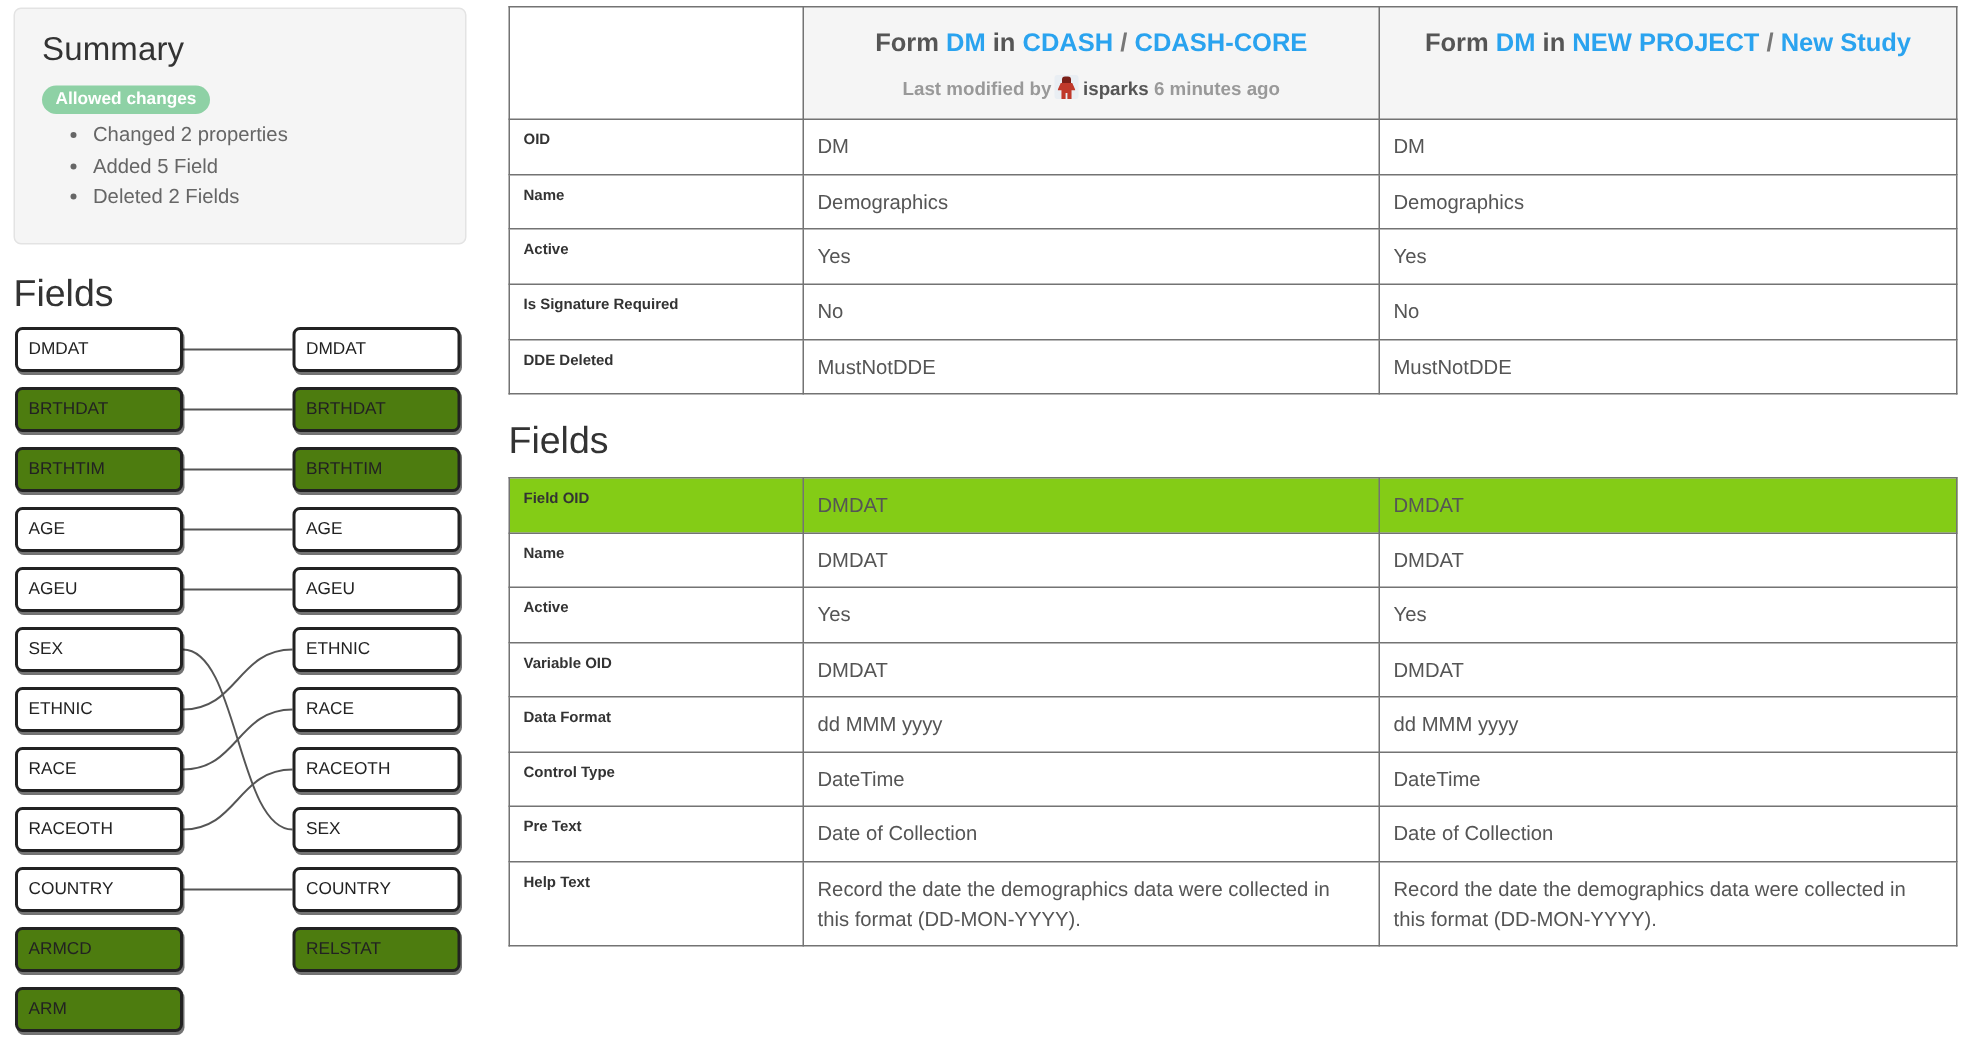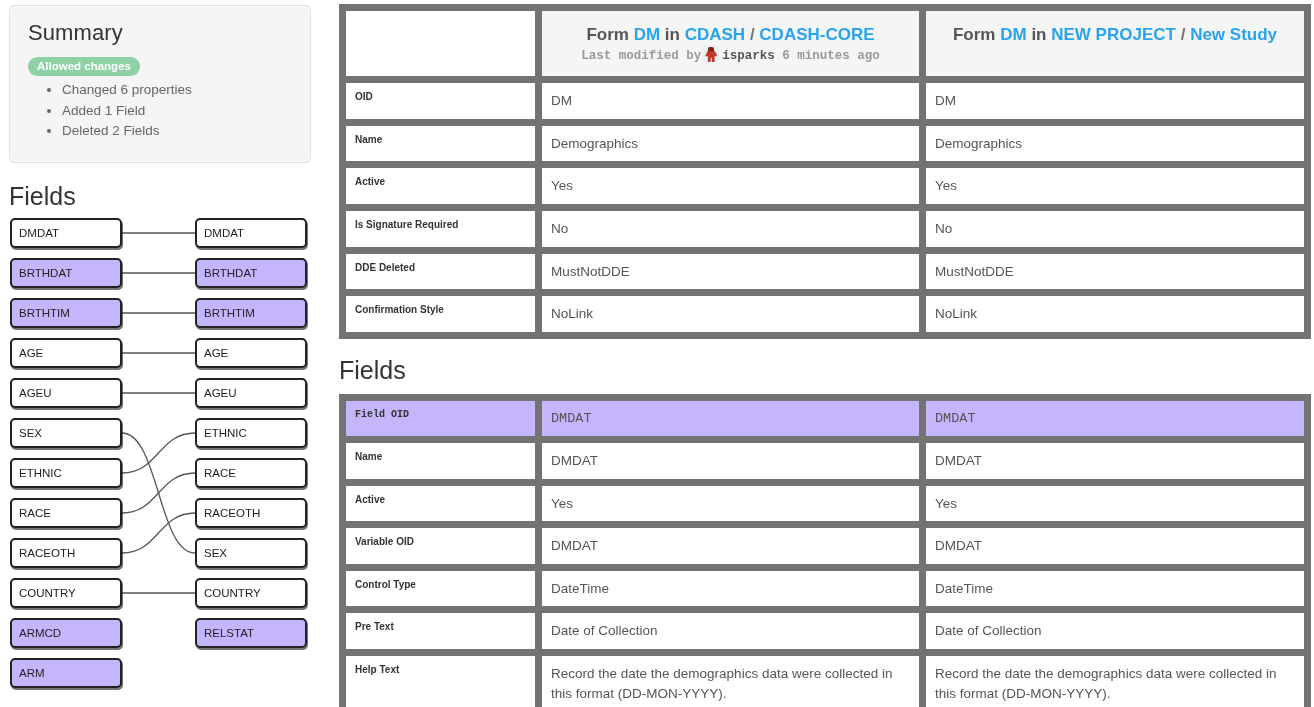--- a/index.html
+++ b/index.html
@@ -64,42 +64,42 @@
     width: 112px; height: 30px;
     border: 2px solid #222;
     border-radius: 5px;
     background: #ffffff;
     font-size: 11.5px;
     color: #222;
     display: flex; align-items: center;
     padding-left: 7px;
     box-shadow: 1px 2px 0 rgba(0,0,0,0.55);
   }
-  .fbox.green { background: #c4b5fd; }
+  .fbox.green { background: #4d7c0f; }
   .fbox.left  { left: 10px; }
   .fbox.right { left: 195px; }
 
   .fieldmap svg {
     position: absolute; left: 0; top: 0;
     width: 330px; height: 480px;
     pointer-events: none;
   }
 
   
   .main {
     position: absolute; left: 339px; top: 4px;
     width: 968px;
   }
   table.cmp {
     width: 965px;
     border-collapse: collapse;
     table-layout: fixed;
   }
   table.cmp td, table.cmp th {
-    border: 7px solid #737373;
+    border: 1px solid #737373;
     vertical-align: top;
   }
   col.c-label { width: 196px; }
   col.c-a { width: 384px; }
   col.c-b { width: 385px; }
 
   .hdr-blank { background: #ffffff; border-top: 1px solid #ddd; }
   .hdr-cell {
     background: #f5f5f5;
     text-align: center;
@@ -108,26 +108,25 @@
   .hdr-title {
     font-size: 17px;
     font-weight: bold;
     color: #555;
     line-height: 1.25;
     white-space: nowrap;
   }
   .hdr-title .lnk { color: #2aa3ef; }
   .hdr-title .sep { color: #777; font-weight: bold; }
   .hdr-sub {
-    margin-top: 1px;
+    margin-top: 11px;
     font-size: 12.5px;
     color: #999;
     line-height: 1.2;
     white-space: nowrap;
-    font-family: Liberation Mono, monospace;
   }
   .hdr-sub .user { color: #555; font-weight: bold; }
   .avatar {
     display: inline-block;
     width: 16px; height: 16px;
     vertical-align: -3px;
     margin: 0 3px 0 2px;
     border-radius: 2px;
     background: #e9eef3;
     position: relative;
@@ -150,40 +149,40 @@
     font-weight: bold;
     color: #333;
     padding: 8px 10px 8px 9px;
   }
   td.val {
     font-size: 13.5px;
     color: #555;
     padding: 8px 10px 8px 9px;
     line-height: 1.45;
   }
-  tr.shaded td { background: #c4b5fd; font-family: Liberation Mono, monospace; }
+  tr.shaded td { background: #84cc16; }
 
   .fields-heading-main {
     font-size: 25px; font-weight: 400; color: #333;
     margin: 17px 0 9px 0;
   }
 </style>
 </head>
 <body>
 
 <div class="page">
 
   <div class="left-col">
 
     <div class="summary-card">
       <div class="summary-title">Summary</div>
       <div class="badge">Allowed changes</div>
       <ul class="summary-list">
-        <li>Changed 6 properties</li>
-        <li>Added 1 Field</li>
+        <li>Changed 2 properties</li>
+        <li>Added 5 Field</li>
         <li>Deleted 2 Fields</li>
       </ul>
     </div>
 
     <div class="fields-heading-left">Fields</div>
 
     <div class="fieldmap">
       <svg id="connector-svg" viewBox="0 0 330 480">
           <path d="M 122 15 L 195 15" fill="none" stroke="#555" stroke-width="1.3"></path>
           <path d="M 122 55 L 195 55" fill="none" stroke="#555" stroke-width="1.3"></path>
@@ -280,25 +279,20 @@
           <tr>
             <td class="lbl">Is Signature Required</td>
             <td class="val">No</td>
             <td class="val">No</td>
           </tr>
           <tr>
             <td class="lbl">DDE Deleted</td>
             <td class="val">MustNotDDE</td>
             <td class="val">MustNotDDE</td>
           </tr>
-          <tr>
-            <td class="lbl">Confirmation Style</td>
-            <td class="val">NoLink</td>
-            <td class="val">NoLink</td>
-          </tr>
         </tbody>
     </table>
 
     <div class="fields-heading-main">Fields</div>
 
     <table class="cmp">
       <colgroup>
           <col class="c-label">
           <col class="c-a">
           <col class="c-b">
@@ -318,20 +312,25 @@
             <td class="lbl">Active</td>
             <td class="val">Yes</td>
             <td class="val">Yes</td>
           </tr>
           <tr>
             <td class="lbl">Variable OID</td>
             <td class="val">DMDAT</td>
             <td class="val">DMDAT</td>
           </tr>
           <tr>
+            <td class="lbl">Data Format</td>
+            <td class="val">dd MMM yyyy</td>
+            <td class="val">dd MMM yyyy</td>
+          </tr>
+          <tr>
             <td class="lbl">Control Type</td>
             <td class="val">DateTime</td>
             <td class="val">DateTime</td>
           </tr>
           <tr>
             <td class="lbl">Pre Text</td>
             <td class="val">Date of Collection</td>
             <td class="val">Date of Collection</td>
           </tr>
           <tr>

